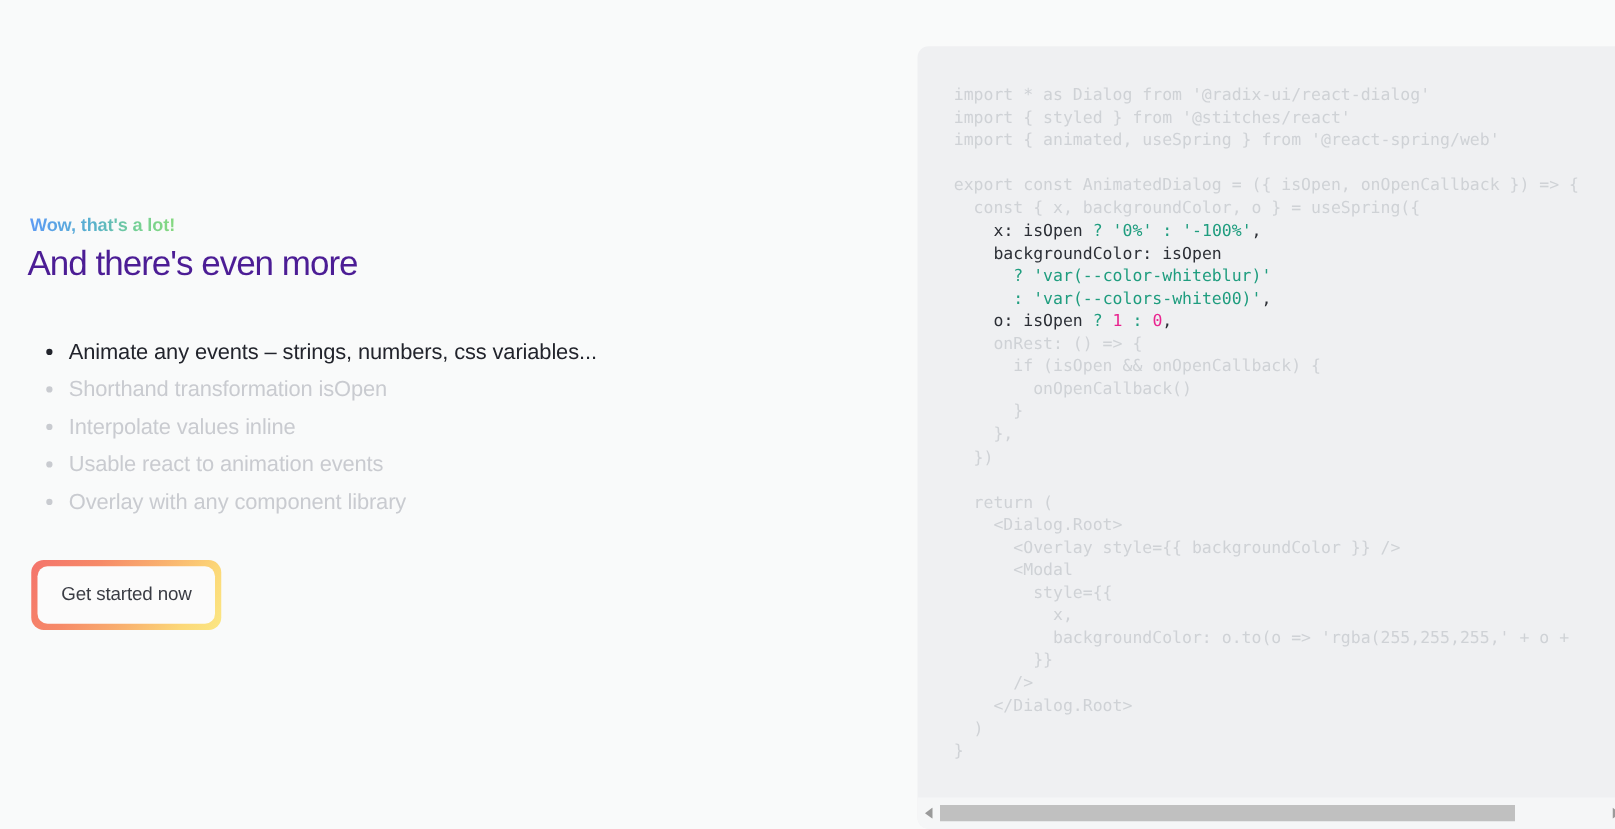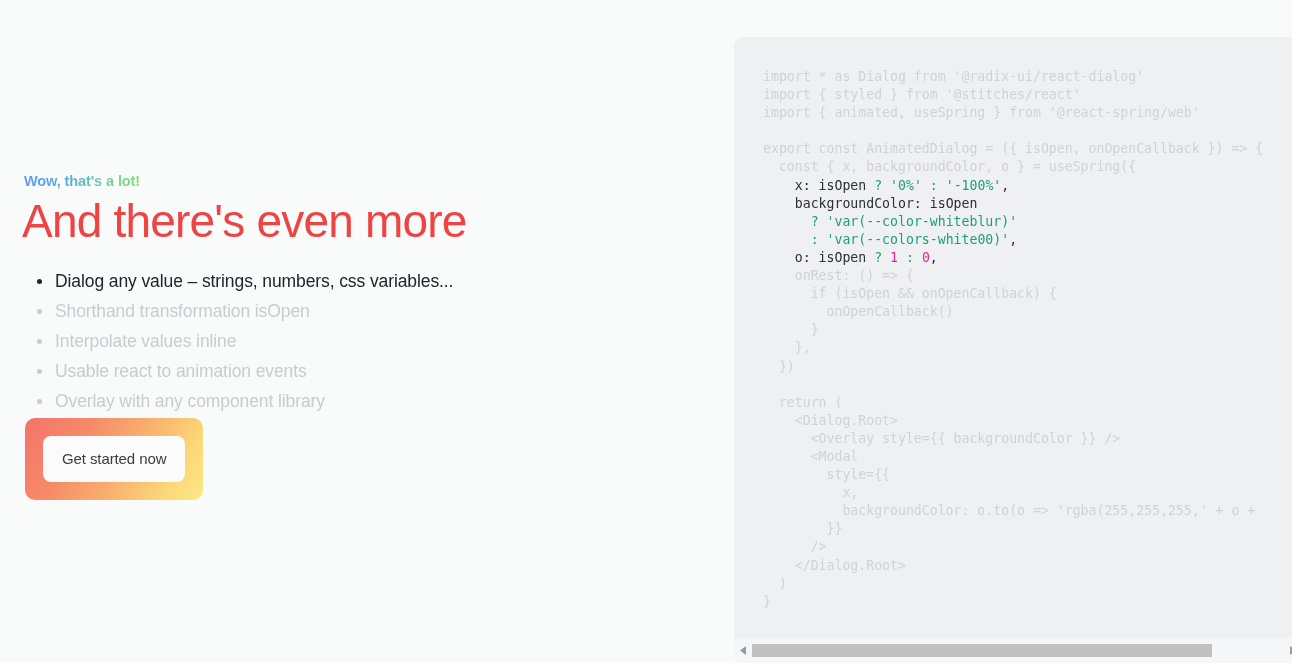--- a/index.html
+++ b/index.html
@@ -38,23 +38,23 @@
     background-clip: text;
     -webkit-text-fill-color: transparent;
     color: #6aa9c0;
     white-space: nowrap;
   }
 
   .headline {
     position: absolute;
     top: 194px;
     left: -2px;
-    font-size: 46px;
+    font-size: 28px;
     font-weight: 400;
-    color: #ef4444;
+    color: #4c1d95;
     letter-spacing: -0.8px;
     line-height: 1.18;
     white-space: nowrap;
     text-align: center;
   }
 
   .feature-list {
     position: absolute;
     top: 266px;
     left: 0;
@@ -80,23 +80,23 @@
     top: 13px;
     width: 5px;
     height: 5px;
     border-radius: 50%;
     background: #c9cbd0;
   }
   .feature-item.active::before { background: #22242c; }
 
   .cta-wrap {
     position: absolute;
-    top: 418px;
+    top: 448px;
     left: 1px;
-    padding: 18px;
+    padding: 5px;
     border-radius: 10px;
     background: linear-gradient(122deg, #f4736b 0%, #f68a68 30%, #f9b26f 58%, #fcd878 82%, #fbe784 100%);
     display: inline-block;
   }
   .cta-button {
     display: block;
     background: #fbfbfb;
     border: none;
     border-radius: 8px;
     padding: 14px 19px 15px 19px;
@@ -190,21 +190,21 @@
 </head>
 <body>
 
 <div class="left-col">
 
   <div class="eyebrow">Wow, that's a lot!</div>
 
   <h1 class="headline">And there's even more</h1>
 
   <ul class="feature-list">
-      <li class="feature-item active"><span>Dialog any value – strings, numbers, css variables...</span></li>
+      <li class="feature-item active"><span>Animate any events – strings, numbers, css variables...</span></li>
       <li class="feature-item"><span>Shorthand transformation isOpen</span></li>
       <li class="feature-item"><span>Interpolate values inline</span></li>
       <li class="feature-item"><span>Usable react to animation events</span></li>
       <li class="feature-item"><span>Overlay with any component library</span></li>
     </ul>
 
   <div class="cta-wrap">
     <button class="cta-button">Get started now</button>
   </div>
 </div>

